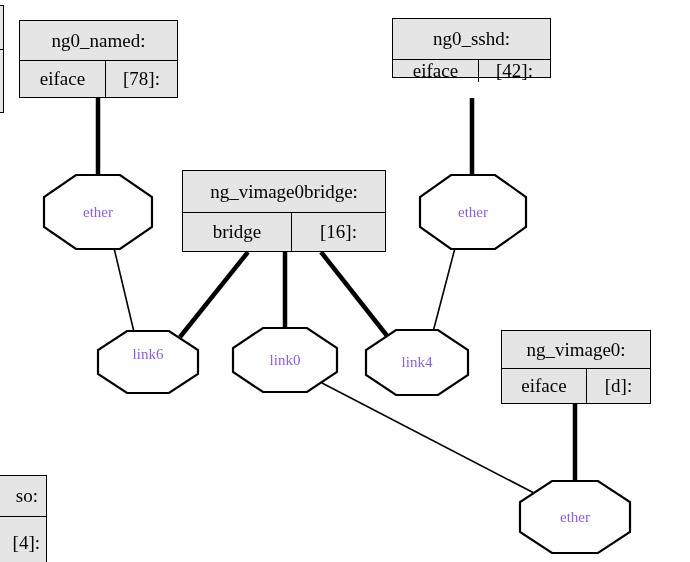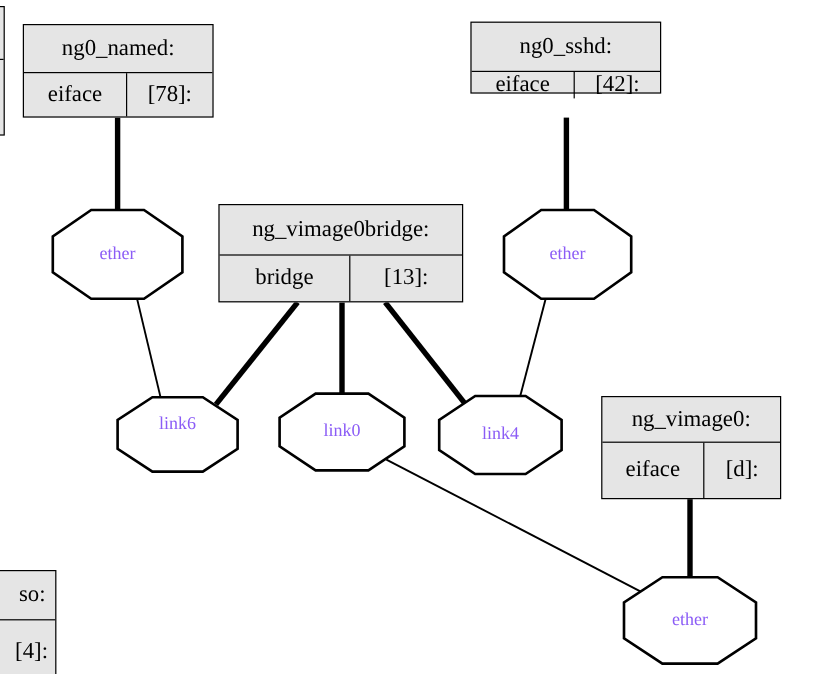--- a/index.html
+++ b/index.html
@@ -137,25 +137,25 @@
     <div class="rec-fields">
       <div class="rec-cell" style="width:85px; font-size:19px;">eiface</div>
       <div class="rec-cell" style="flex:1; font-size:19px;">[42]:</div>
     </div>
   </div>
 
   <div class="record" style="left:182px; top:170px; width:204px; height:82px;">
     <div class="rec-title" style="height:42px; font-size:19px;">ng_vimage0bridge:</div>
     <div class="rec-fields">
       <div class="rec-cell" style="width:108px; font-size:19px;">bridge</div>
-      <div class="rec-cell" style="flex:1; font-size:19px;">[13]:</div>
+      <div class="rec-cell" style="flex:1; font-size:19px;">[16]:</div>
     </div>
   </div>
 
-  <div class="record" style="left:501px; top:330px; width:150px; height:86px;">
+  <div class="record" style="left:501px; top:330px; width:150px; height:74px;">
     <div class="rec-title" style="height:38px; font-size:19px;">ng_vimage0:</div>
     <div class="rec-fields">
       <div class="rec-cell" style="width:84px; font-size:19px;">eiface</div>
       <div class="rec-cell" style="flex:1; font-size:19px;">[d]:</div>
     </div>
   </div>
 
   <div class="record" style="left:-52px; top:475px; width:99px; height:95px;">
     <div class="rec-title" style="height:41px; font-size:19px; justify-content:flex-end; padding-right:8px;">so:</div>
     <div class="rec-fields">

